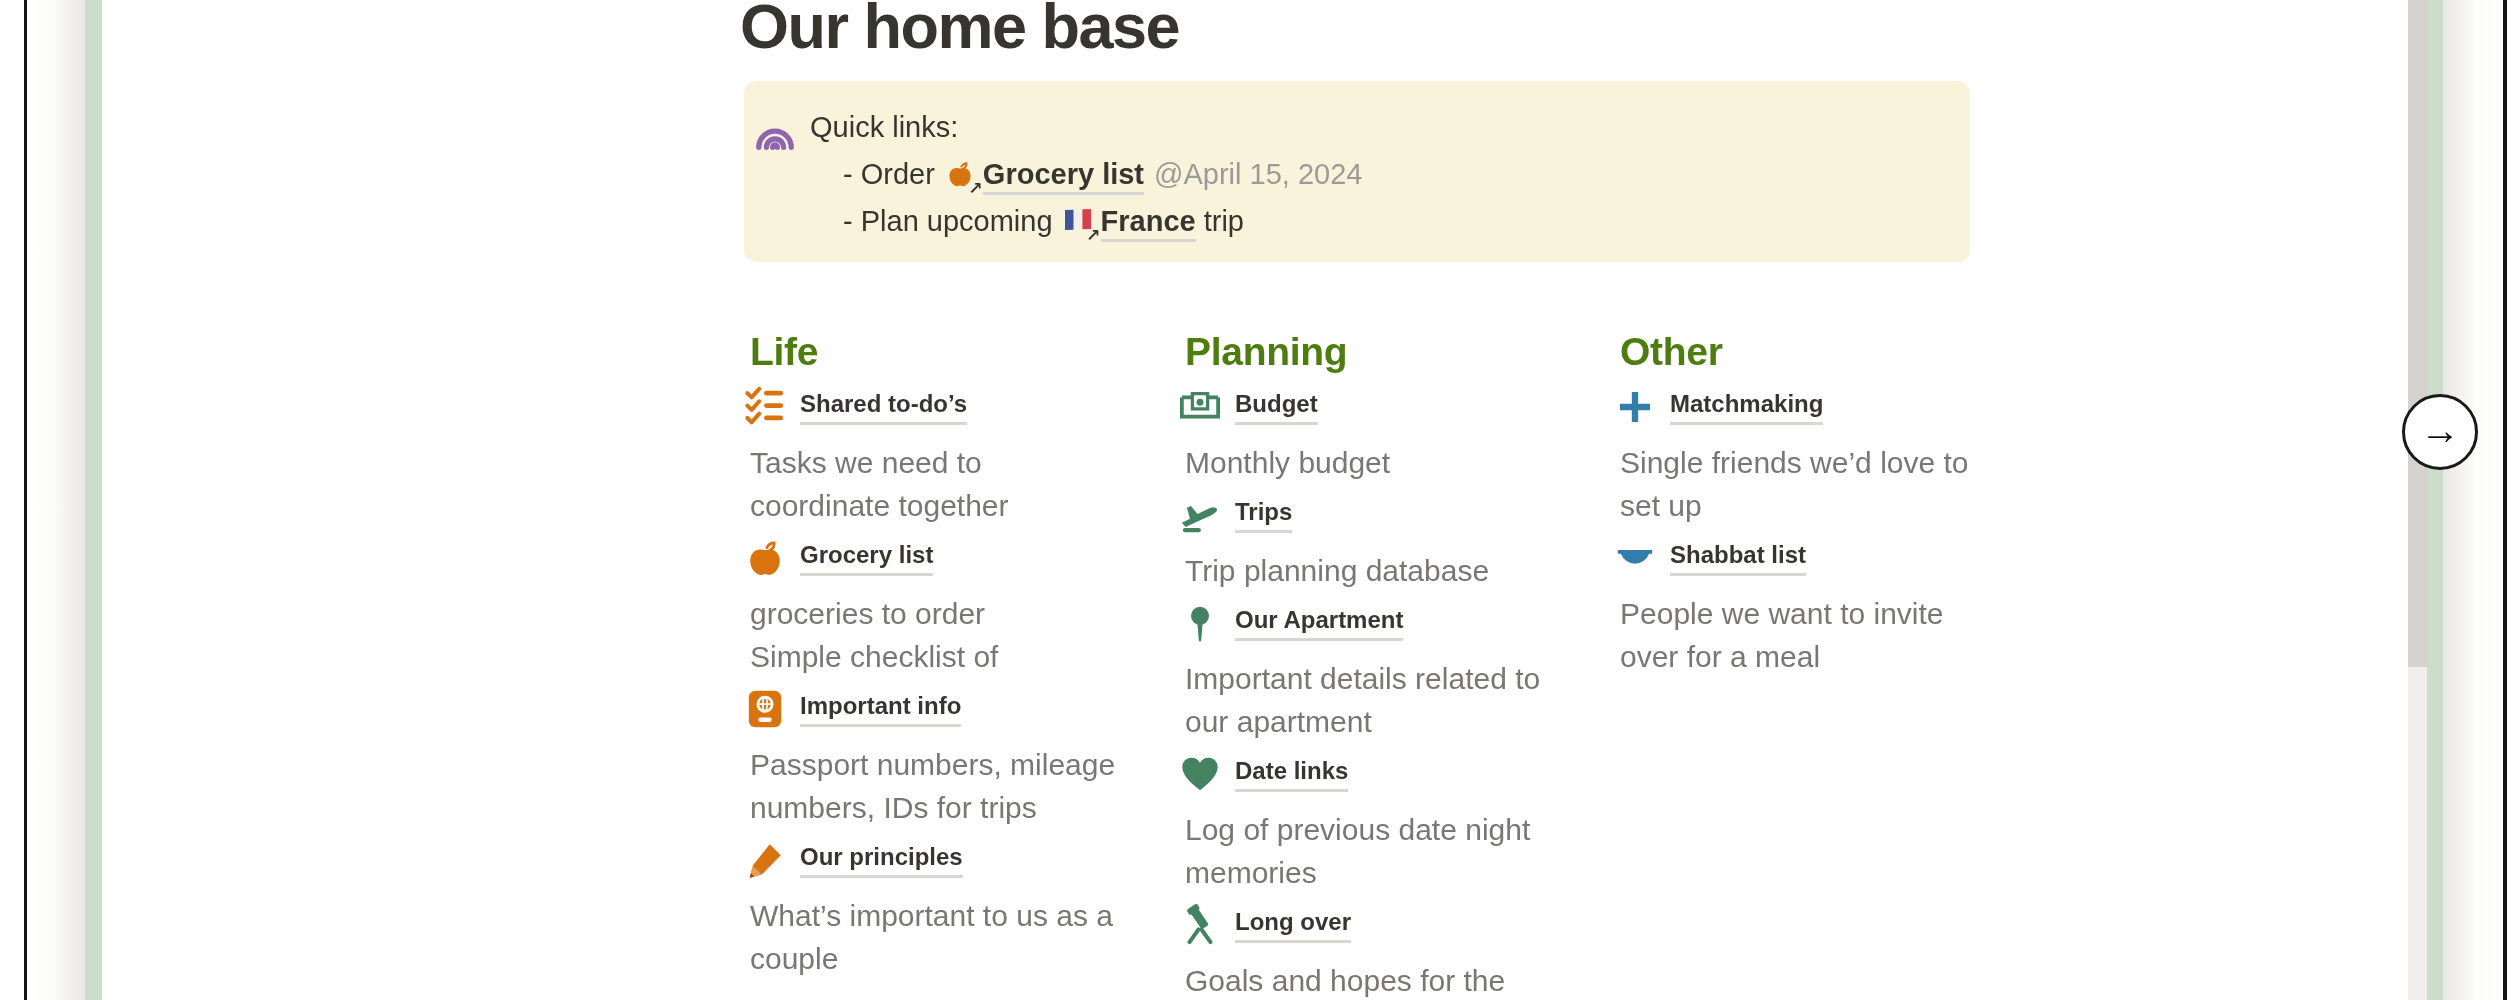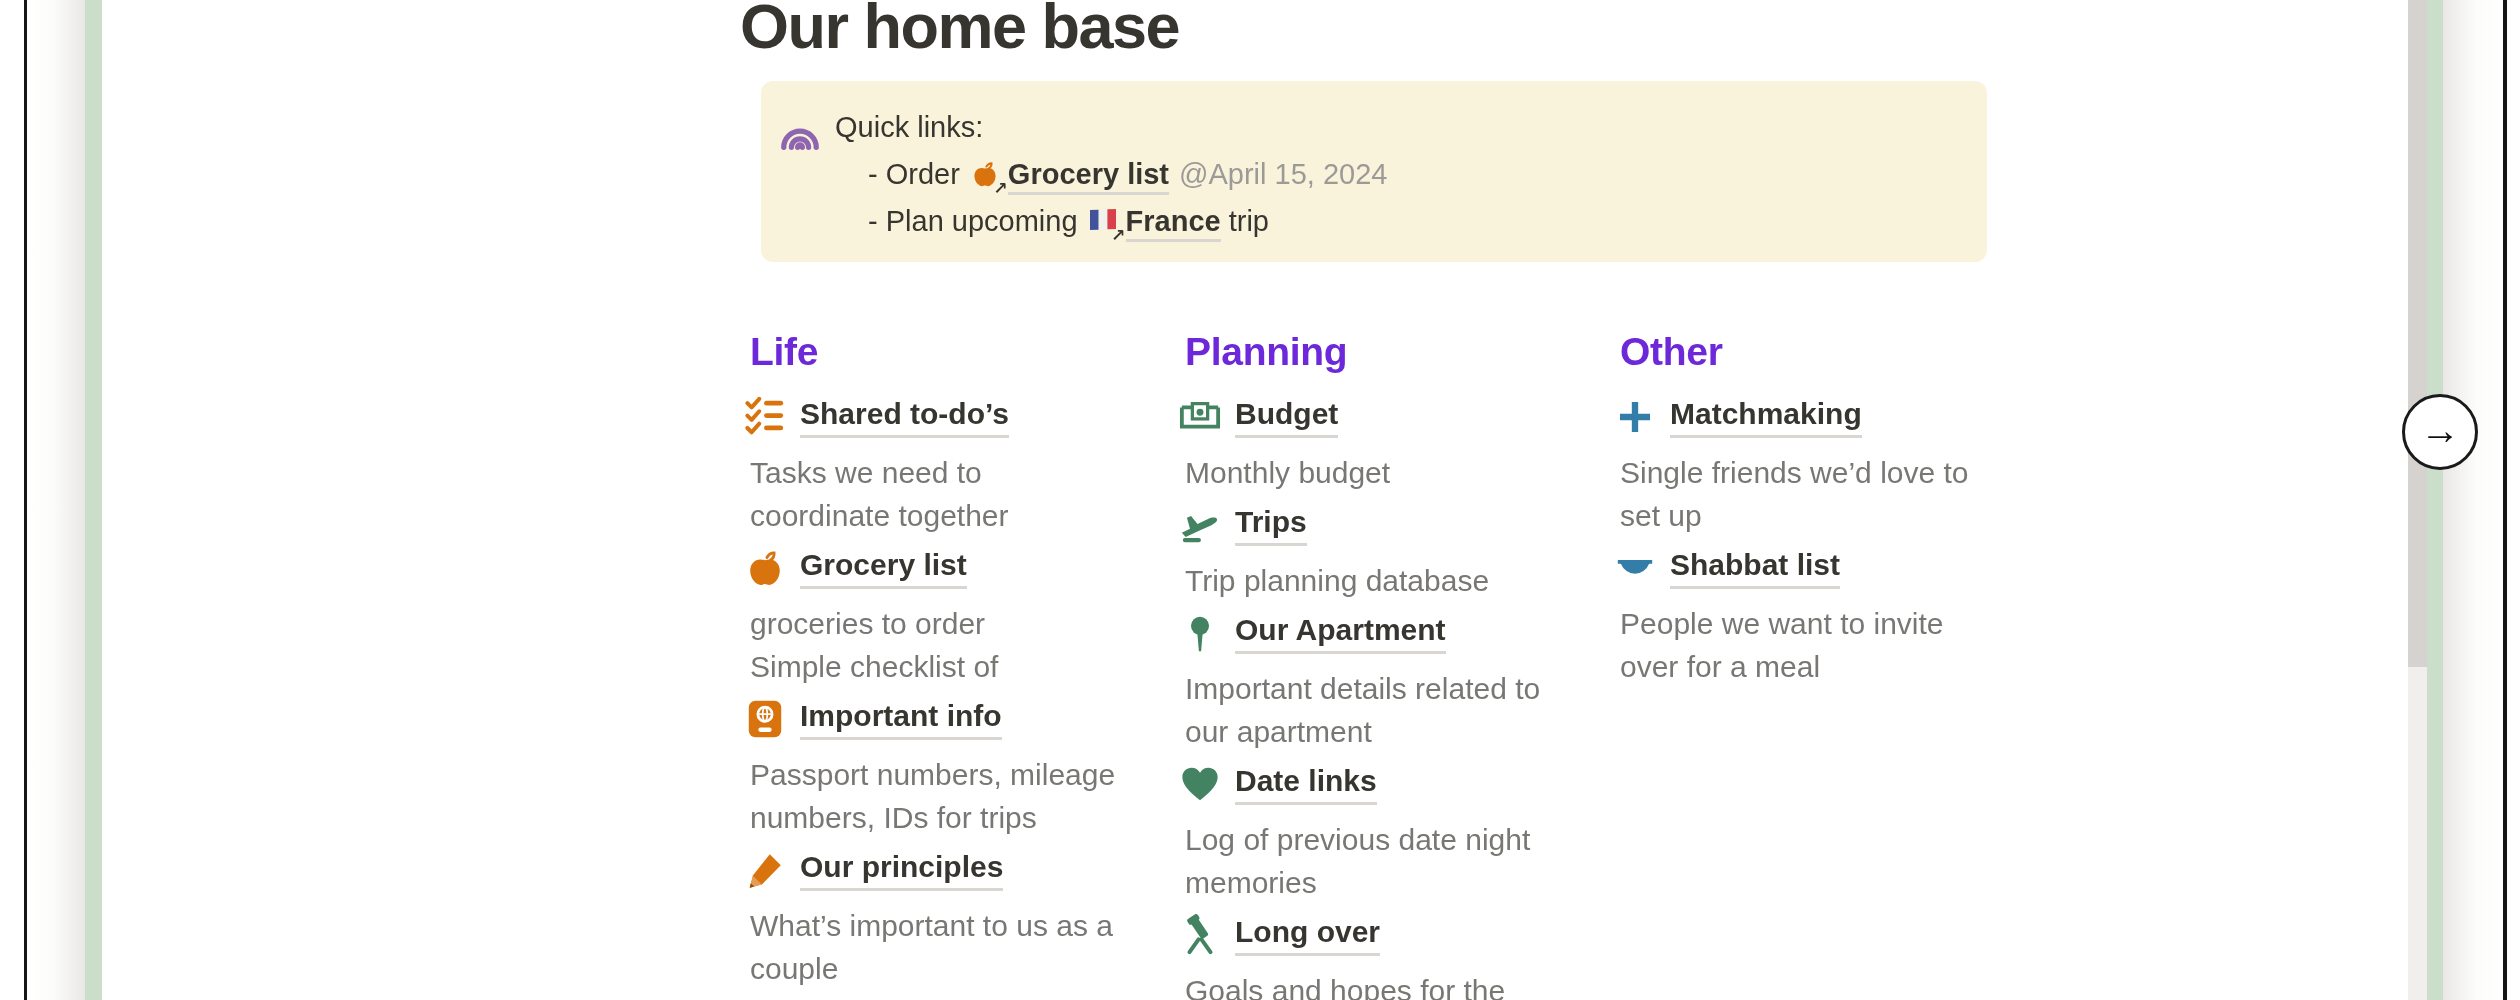--- a/index.html
+++ b/index.html
@@ -22,39 +22,39 @@
   .next-btn{position:absolute;left:2402px;top:394px;width:76px;height:76px;border-radius:50%;
             background:#ffffff;border:3px solid #1a1a1a;box-sizing:border-box;z-index:5;
             display:flex;align-items:center;justify-content:center;cursor:pointer;
             font-size:40px;font-weight:700;color:#111;line-height:1;padding-bottom:4px;}
 
   
   .page-title{position:absolute;left:638px;top:-10px;font-size:63px;line-height:72px;
               font-weight:700;letter-spacing:-1.5px;color:#37352F;white-space:nowrap;}
 
   .callout{position:absolute;left:642px;top:81px;width:1226px;height:181px;border-radius:12px;
-           box-sizing:border-box;padding:23px 30px 0 18px;display:flex;align-items:flex-start;margin-left:17px;}
+           box-sizing:border-box;padding:23px 30px 0 10px;display:flex;align-items:flex-start;}
   .co-icon{width:42px;margin-top:12px;flex:0 0 auto;}
   .co-text{margin-left:14px;font-size:29px;line-height:47px;color:#37352F;}
   .co-indent{padding-left:33px;}
   .m-icon{position:relative;display:inline-block;width:30px;height:30px;vertical-align:-5px;margin:0 8px 0 10px;}
   .m-icon svg{display:block;}
   .m-arrow{position:absolute;right:-8px;bottom:-8px;font-size:17px;font-weight:700;color:#37352F;line-height:1;}
   .mention{font-weight:600;color:#37352F;border-bottom:3px solid #d9d6d1;padding-bottom:2px;cursor:pointer;}
   .date-mention{color:#9B9A97;margin-left:10px;}
   .suffix{margin-left:8px;}
 
   .columns{position:absolute;left:648px;top:330px;display:flex;}
   .col{width:400px;margin-right:35px;flex:0 0 auto;}
-  .col-heading{font-size:39px;font-weight:700;letter-spacing:-0.3px;color:#6d28d9;height:44px;
-               line-height:44px;margin-bottom:20px;}
+  .col-heading{font-size:39px;font-weight:700;letter-spacing:-0.3px;color:#4d7c0f;height:44px;
+               line-height:44px;margin-bottom:10px;}
   .link-row{display:flex;align-items:center;height:46px;margin-bottom:11px;}
   .icon-box{width:46px;height:46px;margin-left:-8px;margin-right:12px;display:flex;
             align-items:center;justify-content:center;flex:0 0 auto;}
-  .link-label{font-size:30px;font-weight:600;color:#37352F;border-bottom:3px solid #d9d6d1;
+  .link-label{font-size:24px;font-weight:600;color:#37352F;border-bottom:3px solid #d9d6d1;
               padding-bottom:4px;white-space:nowrap;cursor:pointer;text-align:right;}
   .para{font-size:30px;line-height:43px;color:#787774;margin:10px 0 8px 0;}
 </style>
 </head>
 <body>
 
 <div class="canvas">
 
   <div class="border-line border-left"></div>
   <div class="shadow-strip shadow-left"></div>

